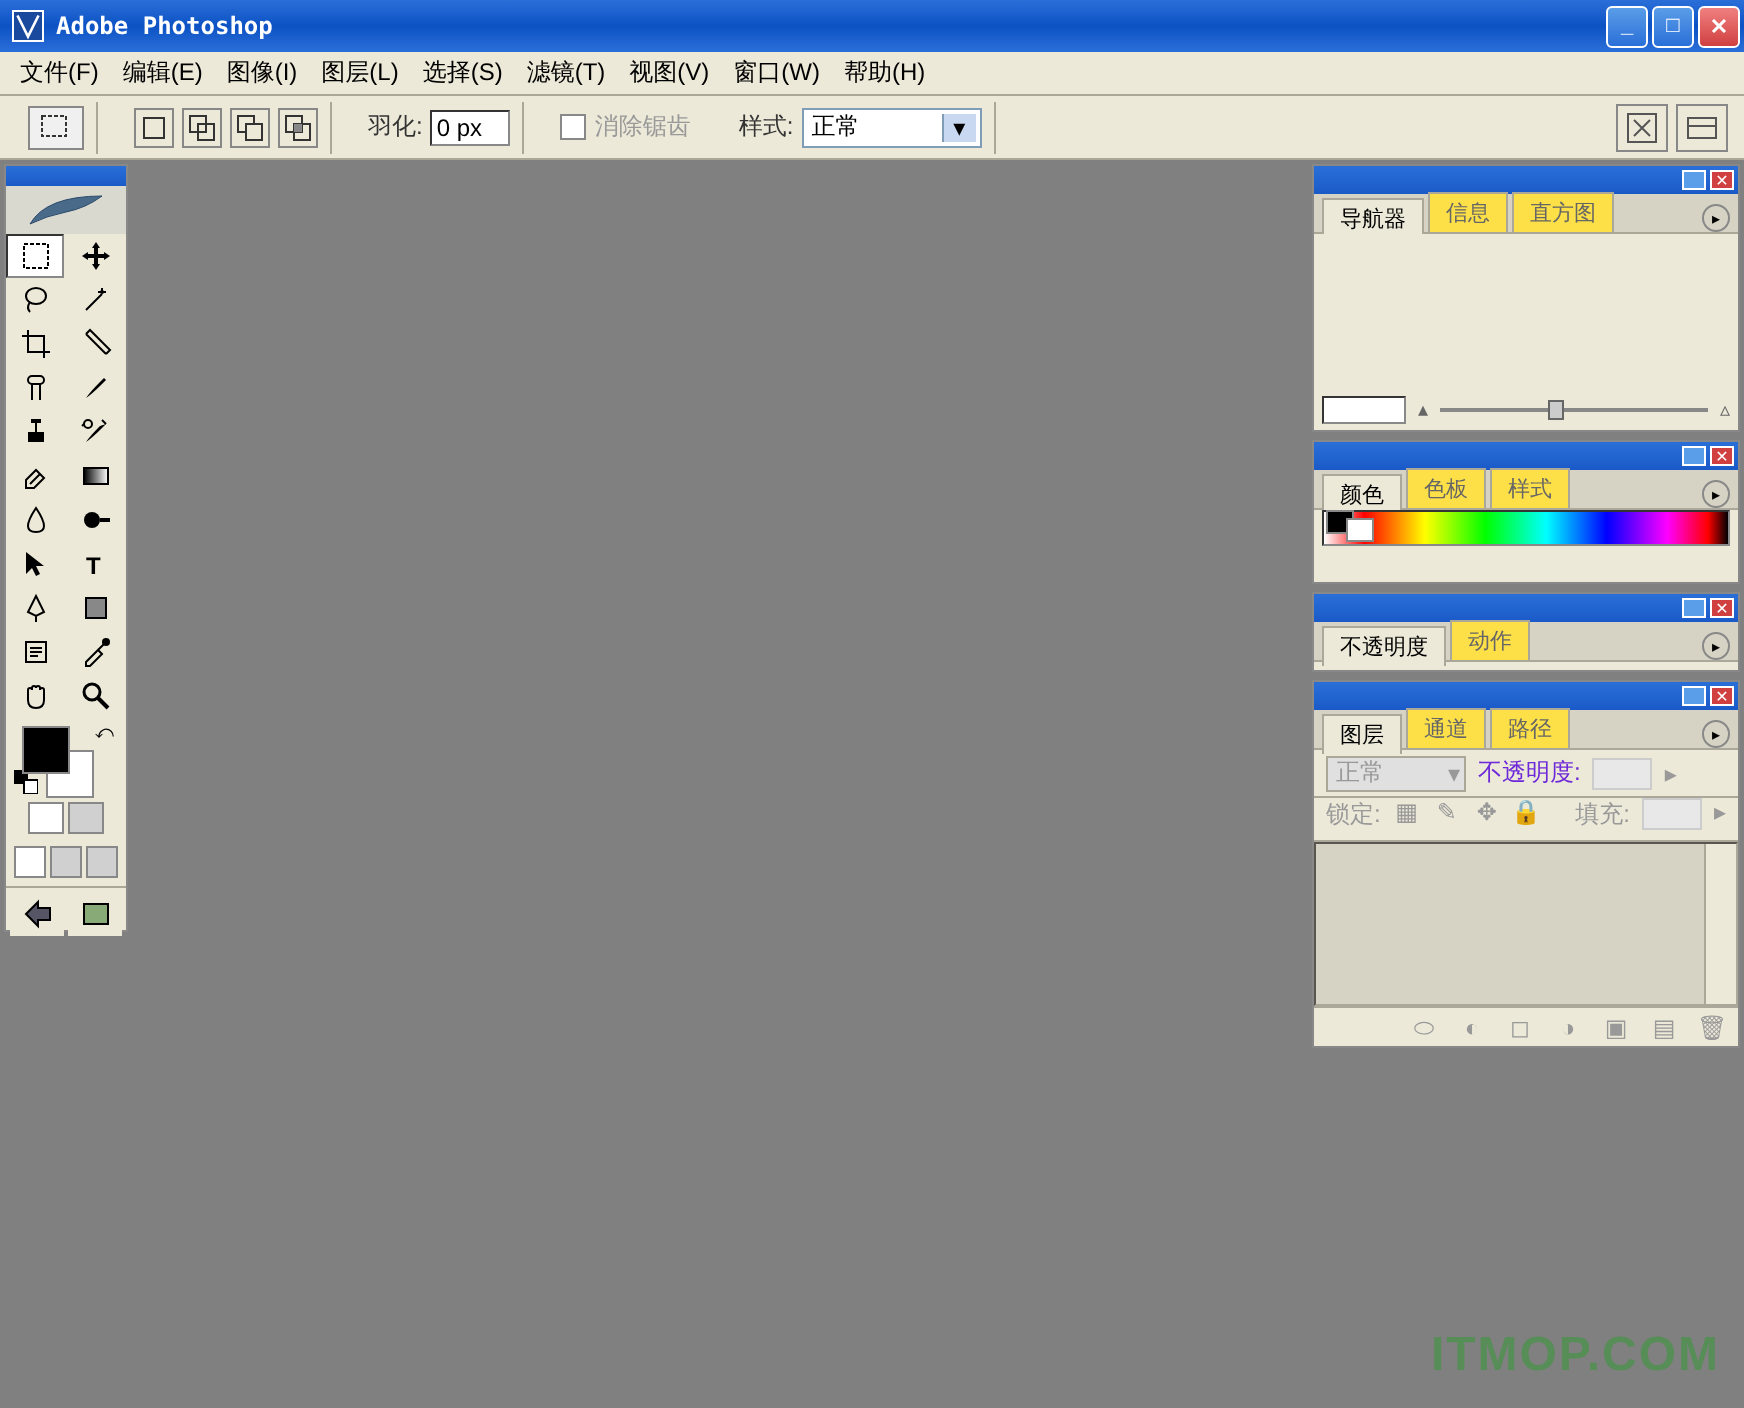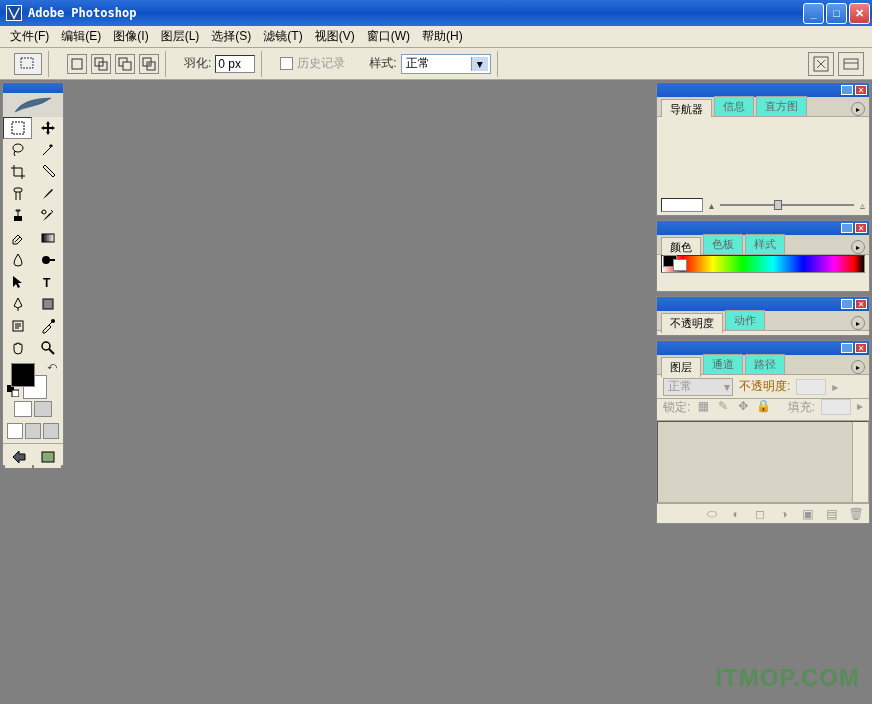--- a/index.html
+++ b/index.html
@@ -51,21 +51,21 @@
 .mode-btn { width: 18px; height: 16px; border: 1px solid #888; background: #d0d0d0; }
 .mode-btn.active { background: #fff; }
 
 
 .panel-stack { position: absolute; right: 2px; top: 82px; width: 214px; }
 .panel { background: #ece9d8; border: 1px solid #888; margin-bottom: 4px; }
 .panel-titlebar { height: 14px; background: linear-gradient(to bottom, #2a6fd8, #1a5ac8); display: flex; justify-content: flex-end; align-items: center; padding: 0 2px; gap: 2px; }
 .panel-tb-btn { width: 12px; height: 10px; background: #5a9de8; border: 1px solid #fff; font-size: 8px; color: white; display: flex; align-items: center; justify-content: center; cursor: pointer; }
 .panel-tb-close { background: #d04040; }
 .panel-tabs { height: 20px; background: #d6d3c4; display: flex; align-items: flex-end; padding: 0 4px; position: relative; border-bottom: 1px solid #aca899; }
-.panel-tab { padding: 2px 8px; background: #5eead4; border: 1px solid #aca899; border-bottom: none; margin-right: 2px; cursor: pointer; color: #666; font-size: 11px; }
+.panel-tab { padding: 2px 8px; background: #fde047; border: 1px solid #aca899; border-bottom: none; margin-right: 2px; cursor: pointer; color: #666; font-size: 11px; }
 .panel-tab.active { background: #ece9d8; color: #000; position: relative; top: 3px; }
 .panel-menu-btn { margin-left: auto; width: 14px; height: 14px; border: 1px solid #888; border-radius: 7px; display: flex; align-items: center; justify-content: center; font-size: 8px; cursor: pointer; }
 .panel-body { background: #ece9d8; }
 
 .nav-body { height: 98px; position: relative; }
 .nav-slider { position: absolute; bottom: 2px; left: 4px; right: 4px; height: 16px; display: flex; align-items: center; gap: 6px; }
 .nav-pct { width: 42px; height: 14px; border: 1px inset #888; background: white; }
 .nav-track { flex: 1; height: 2px; background: #888; position: relative; }
 .nav-thumb { position: absolute; left: 40%; top: -4px; width: 8px; height: 10px; background: #ccc; border: 1px solid #666; }
 .nav-icon { font-size: 10px; color: #666; }
@@ -74,21 +74,21 @@
 .color-spectrum { height: 18px; margin: 0 4px 4px 4px; background: linear-gradient(to right, #fff 0%, #f00 10%, #ff0 25%, #0f0 40%, #0ff 55%, #00f 70%, #f0f 85%, #f00 95%, #000 100%); border: 1px inset #888; }
 .color-swatches { position: absolute; left: 6px; top: 0px; display: flex; }
 .color-sw { width: 14px; height: 12px; border: 1px solid #888; }
 
 .history-body { height: 4px; }
 
 .layers-body { height: 148px; display: flex; flex-direction: column; }
 .layers-opts { height: 24px; display: flex; align-items: center; padding: 0 6px; gap: 6px; border-bottom: 1px solid #aca899; }
 .layers-select { width: 70px; height: 18px; border: 1px solid #aca899; background: #e0e0e0; display: flex; align-items: center; padding: 0 4px; color: #999; position: relative; }
 .layers-select::after { content: "▾"; position: absolute; right: 2px; color: #999; }
-.layers-label { color: #a16207; text-align: center; }
+.layers-label { color: #6d28d9; text-align: center; }
 .layers-lock { height: 22px; display: flex; align-items: flex-start; padding: 0 6px; gap: 6px; border-bottom: 1px solid #aca899; color: #999; }
 .lock-icon { width: 14px; height: 14px; color: #999; display: flex; align-items: center; justify-content: center; }
 .layers-list { flex: 1; background: #d6d3c4; border: 1px inset #aca899; margin: 0; position: relative; }
 .layers-scroll { position: absolute; right: 0; top: 0; bottom: 0; width: 16px; background: #ece9d8; border-left: 1px solid #aca899; }
 .layers-footer { height: 20px; display: flex; align-items: center; padding: 0 6px; gap: 10px; border-top: 1px solid #aca899; color: #999; justify-content: flex-end; }
 .footer-icon { width: 14px; height: 14px; display: flex; align-items: center; justify-content: center; color: #999; }
 
 .watermark { position: absolute; right: 12px; bottom: 12px; font-size: 24px; font-weight: bold; color: rgba(60, 150, 60, 0.6); font-family: Arial, sans-serif; letter-spacing: 1px; }
 </style>
 </head>
@@ -153,21 +153,21 @@
           <rect x="5" y="5" width="4" height="4" fill="#888"></rect>
         </svg>
       </div>
   </div>
   <div class="opt-group">
     <span class="opt-label">羽化:</span>
     <input class="opt-input" value="0 px" style="">
   </div>
   <div class="opt-group" style="border-right:none">
     <span class="opt-check"></span>
-    <span class="opt-label" style="color:#999">历史记录</span>
+    <span class="opt-label" style="color:#999">消除锯齿</span>
   </div>
   <div class="opt-group">
     <span class="opt-label">样式:</span>
     <div class="opt-select">
         <span>正常</span>
       </div>
   </div>
   <div class="opt-right">
     <div class="small-btn" style="width:26px;height:24px">
         <svg width="18" height="18" viewBox="0 0 18 18">

